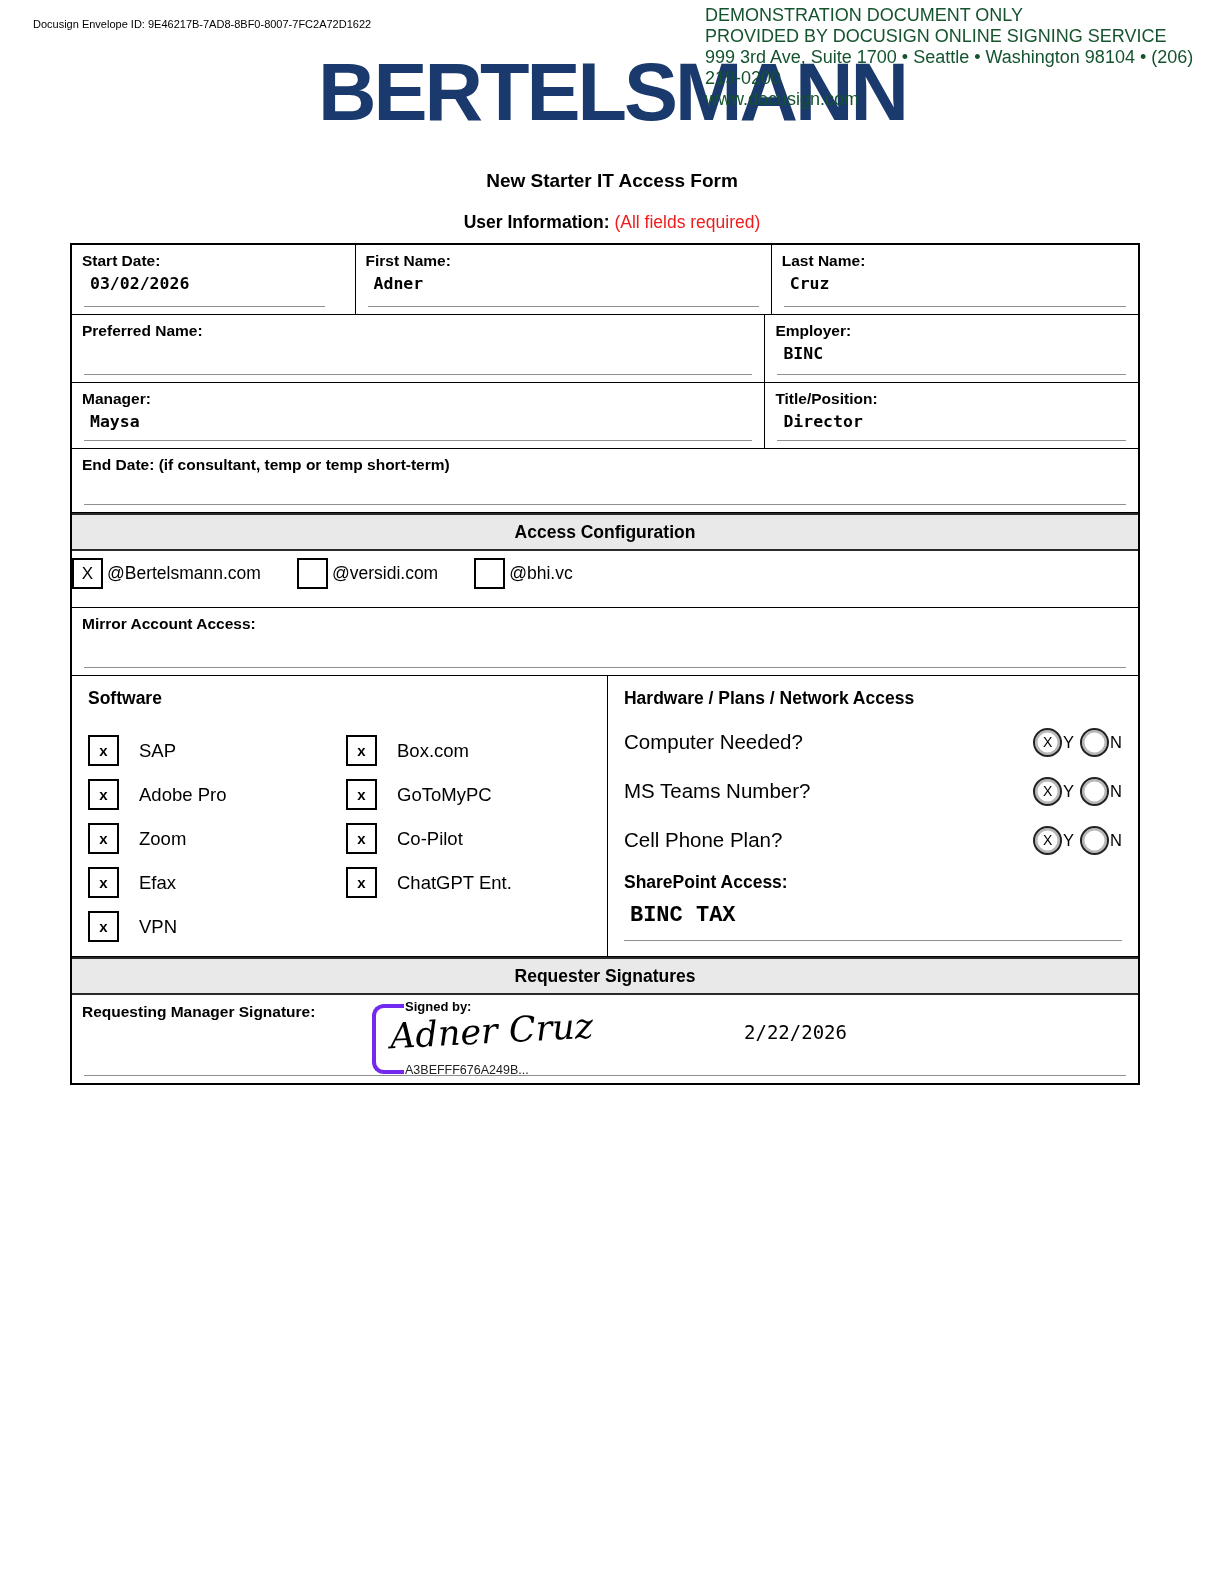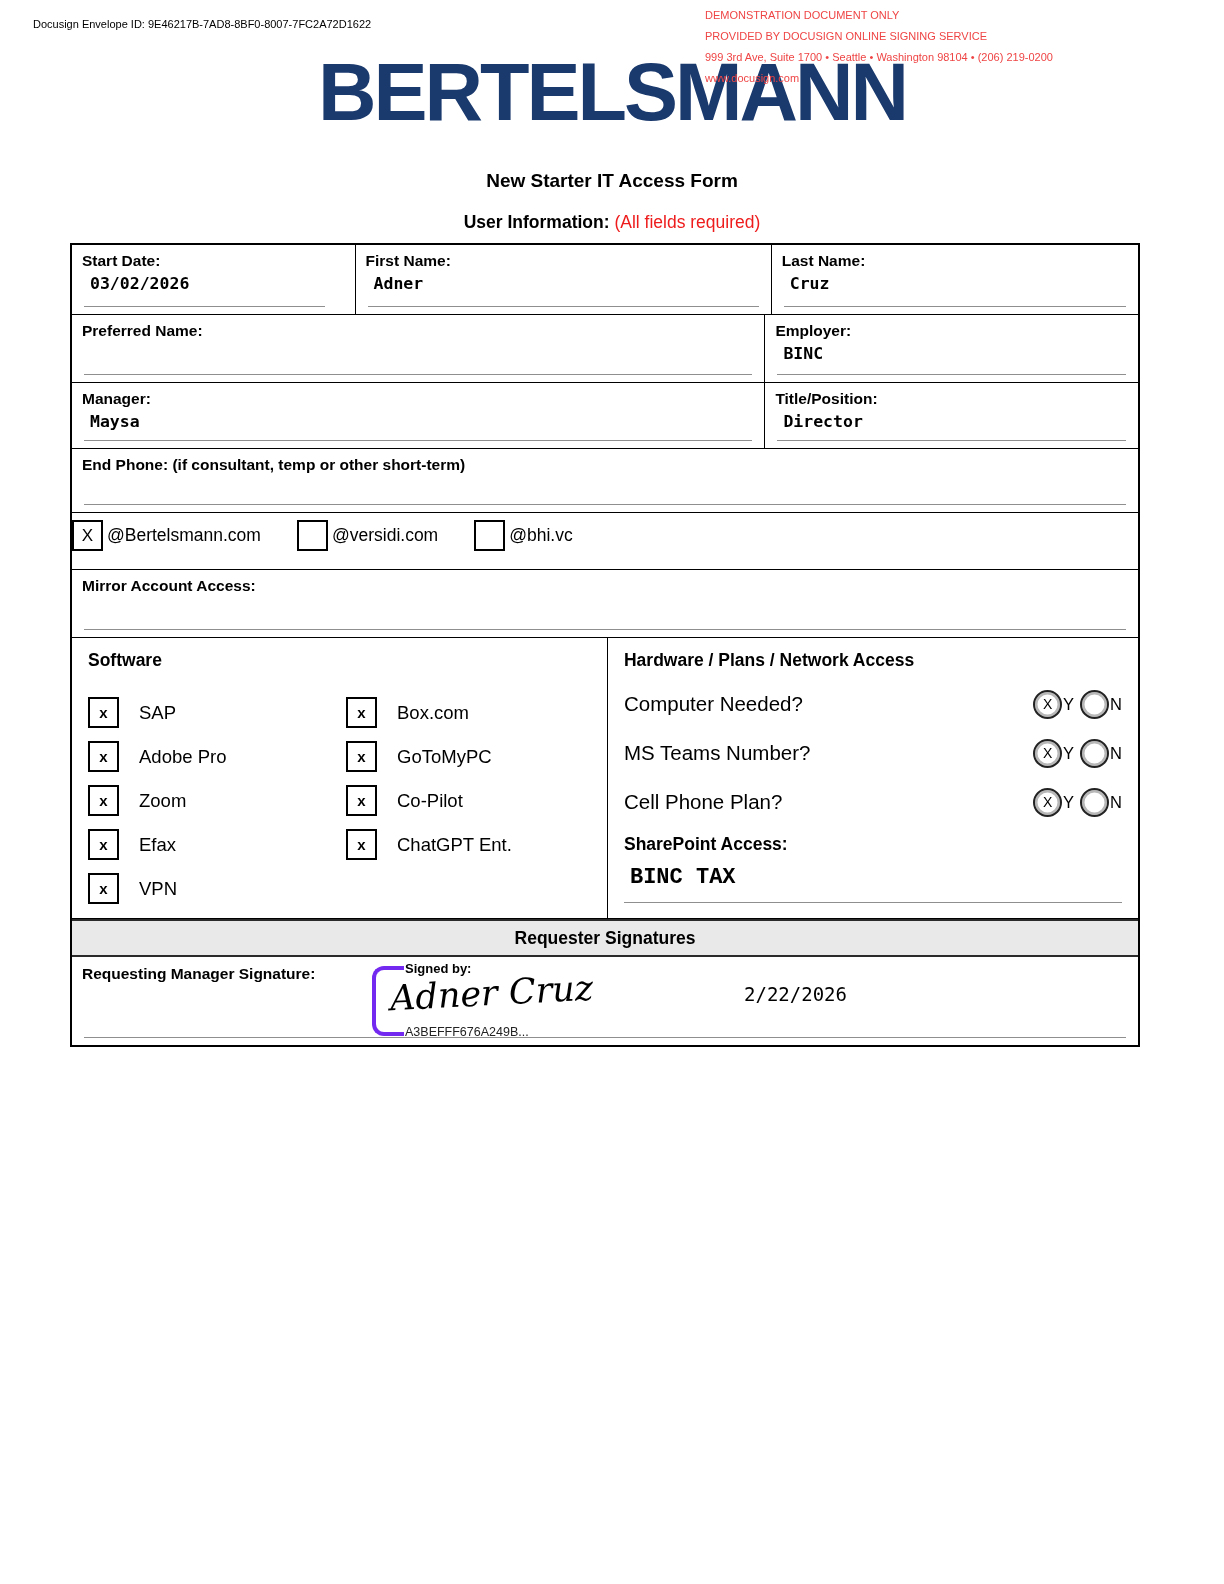--- a/index.html
+++ b/index.html
@@ -8,21 +8,21 @@
     width:1224px; height:1584px; position:relative;
     font-family:"Liberation Sans", sans-serif; color:#000;
     overflow:hidden;
   }
   .envelope-id {
     position:absolute; top:18px; left:33px;
     font-size:11px; color:#000;
   }
   .watermark {
     position:absolute; top:5px; left:705px; width:515px;
-    color:#ef4444; font-size:11px; line-height:21px; z-index:5;
+    color:#14532d; font-size:18px; line-height:21px; z-index:5;
   }
   .logo {
     position:absolute; top:46px; left:0; width:100%;
     text-align:center; z-index:1;
     font-size:81px; font-weight:700; letter-spacing:-3px;
     color:#1a396d;
   }
   .title {
     position:absolute; top:170px; left:0; width:100%;
     text-align:center; font-size:19px; font-weight:700;
@@ -182,26 +182,27 @@
     </div>
     <div class="cell cR">
       <div class="lbl">Title/Position:</div>
       <div class="val">Director</div>
       <div class="uline"></div>
     </div>
   </div>
 
   <div class="row r4">
     <div class="cell cF">
-      <div class="lbl">End Phone: (if consultant, temp or other short-term)</div>
+      <div class="lbl">End Date: (if consultant, temp or temp short-term)</div>
       <div class="val"></div>
       <div class="uline"></div>
     </div>
   </div>
 
+  <div class="section-bar">Access Configuration</div>
 
   <div class="row domain-row">
     <div class="domain-opts">
       <span class="checkbox first">X</span>
       <span class="domain-opt-label">@Bertelsmann.com</span>
       <span class="checkbox"></span>
       <span class="domain-opt-label">@versidi.com</span>
       <span class="checkbox"></span>
       <span class="domain-opt-label">@bhi.vc</span>
     </div>

